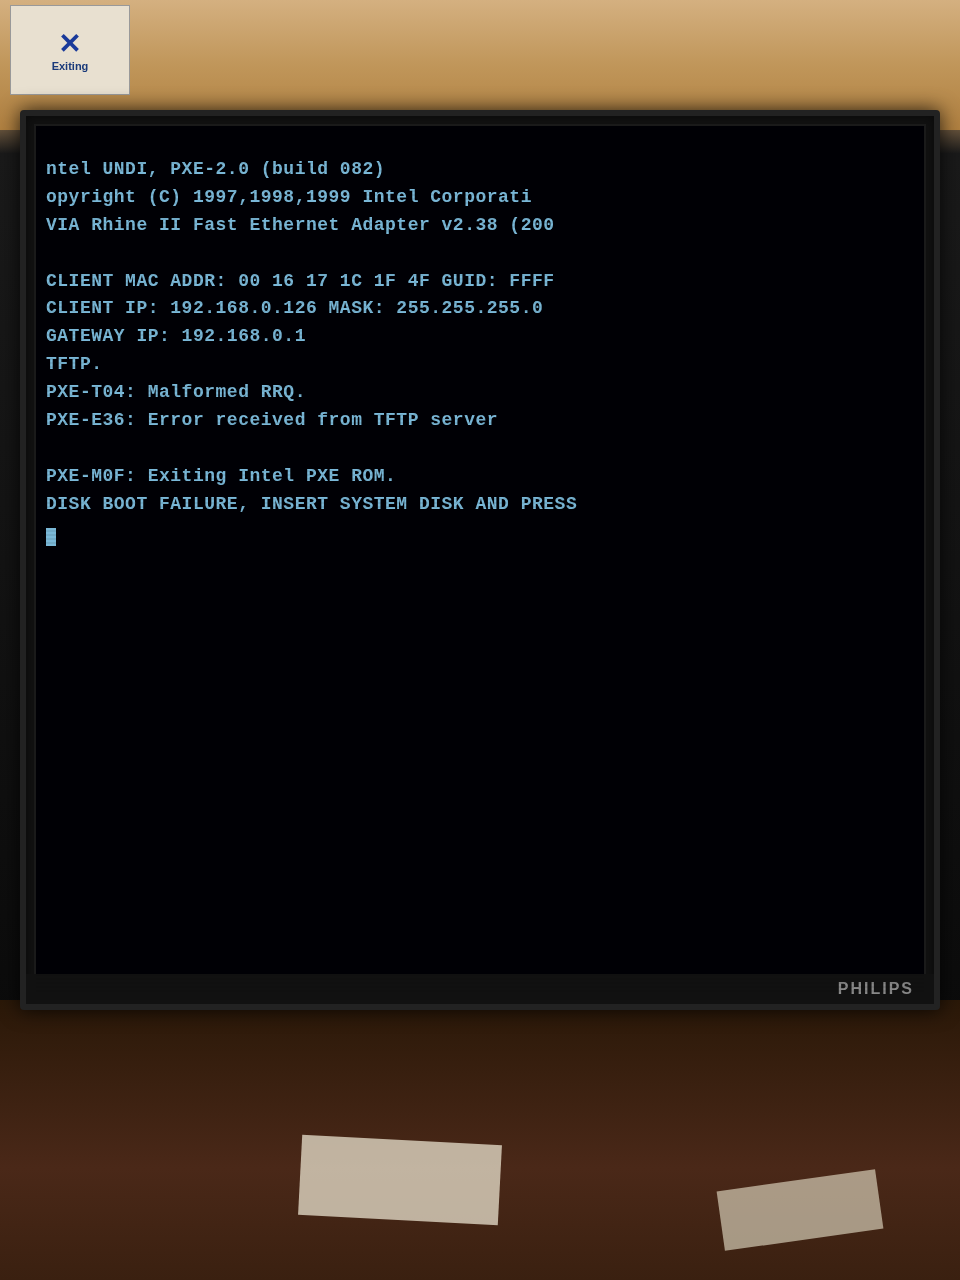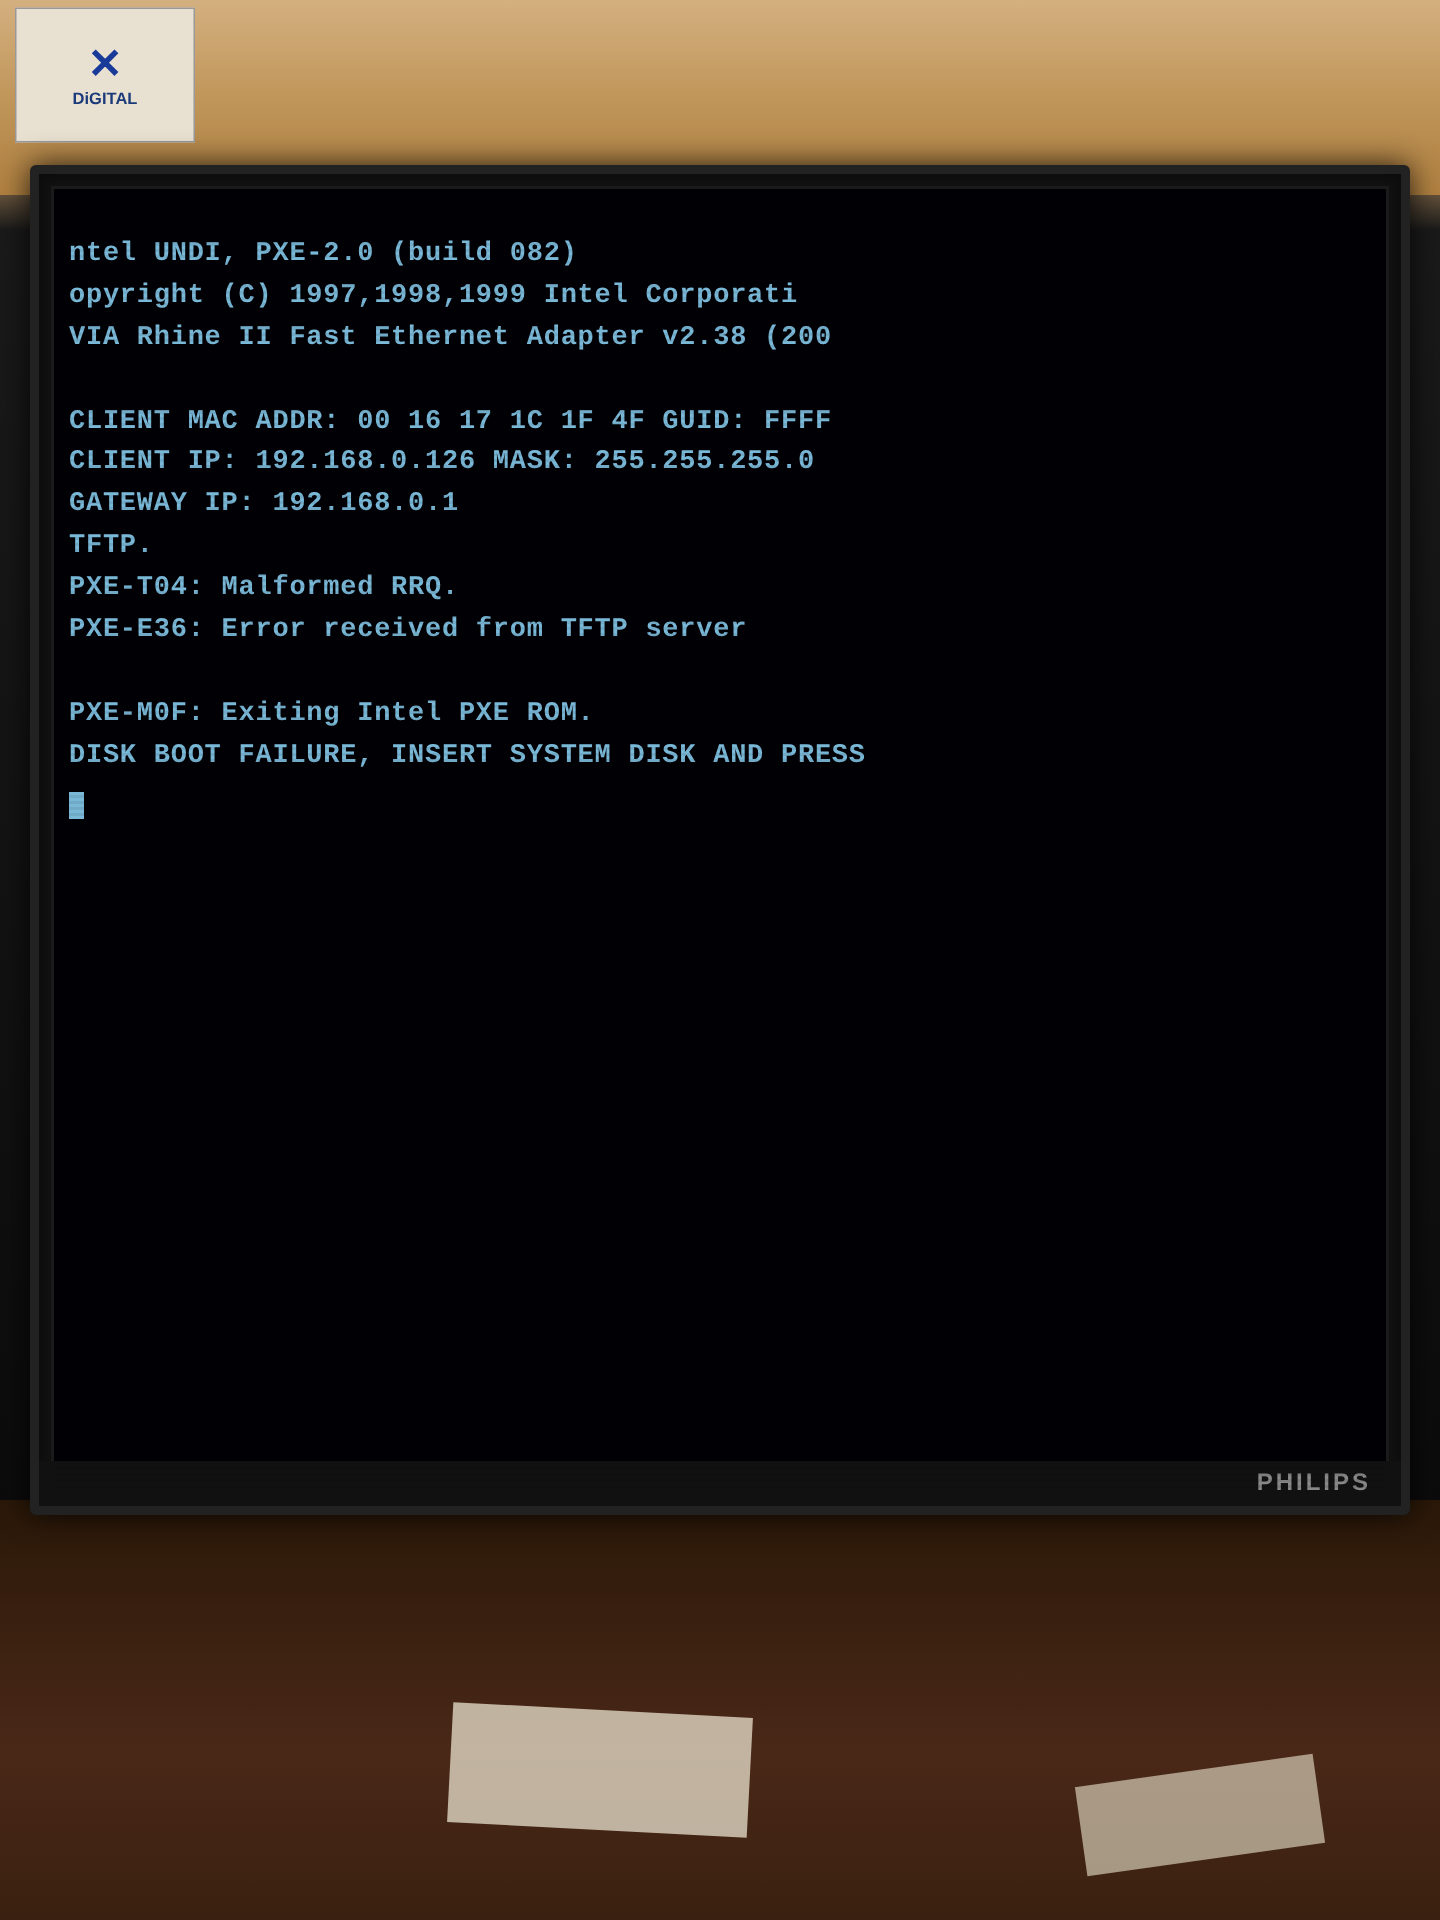--- a/index.html
+++ b/index.html
@@ -207,21 +207,21 @@
     }
   </style>
 </head>
 <body>
 
 <div class="photo-bg"></div>
 
 <div class="top-area">
   <div class="digital-box">
     <span class="digital-x">✕</span>
-    <div class="digital-logo">DiGITAL</div>
+    <div class="digital-logo">Exiting</div>
   </div>
 </div>
 
 <div class="monitor-bezel">
   <div class="monitor-screen">
 
     <div class="terminal-content">
 
       <div class="terminal-line">
         <span>ntel UNDI, PXE-2.0 (build 082)</span>

